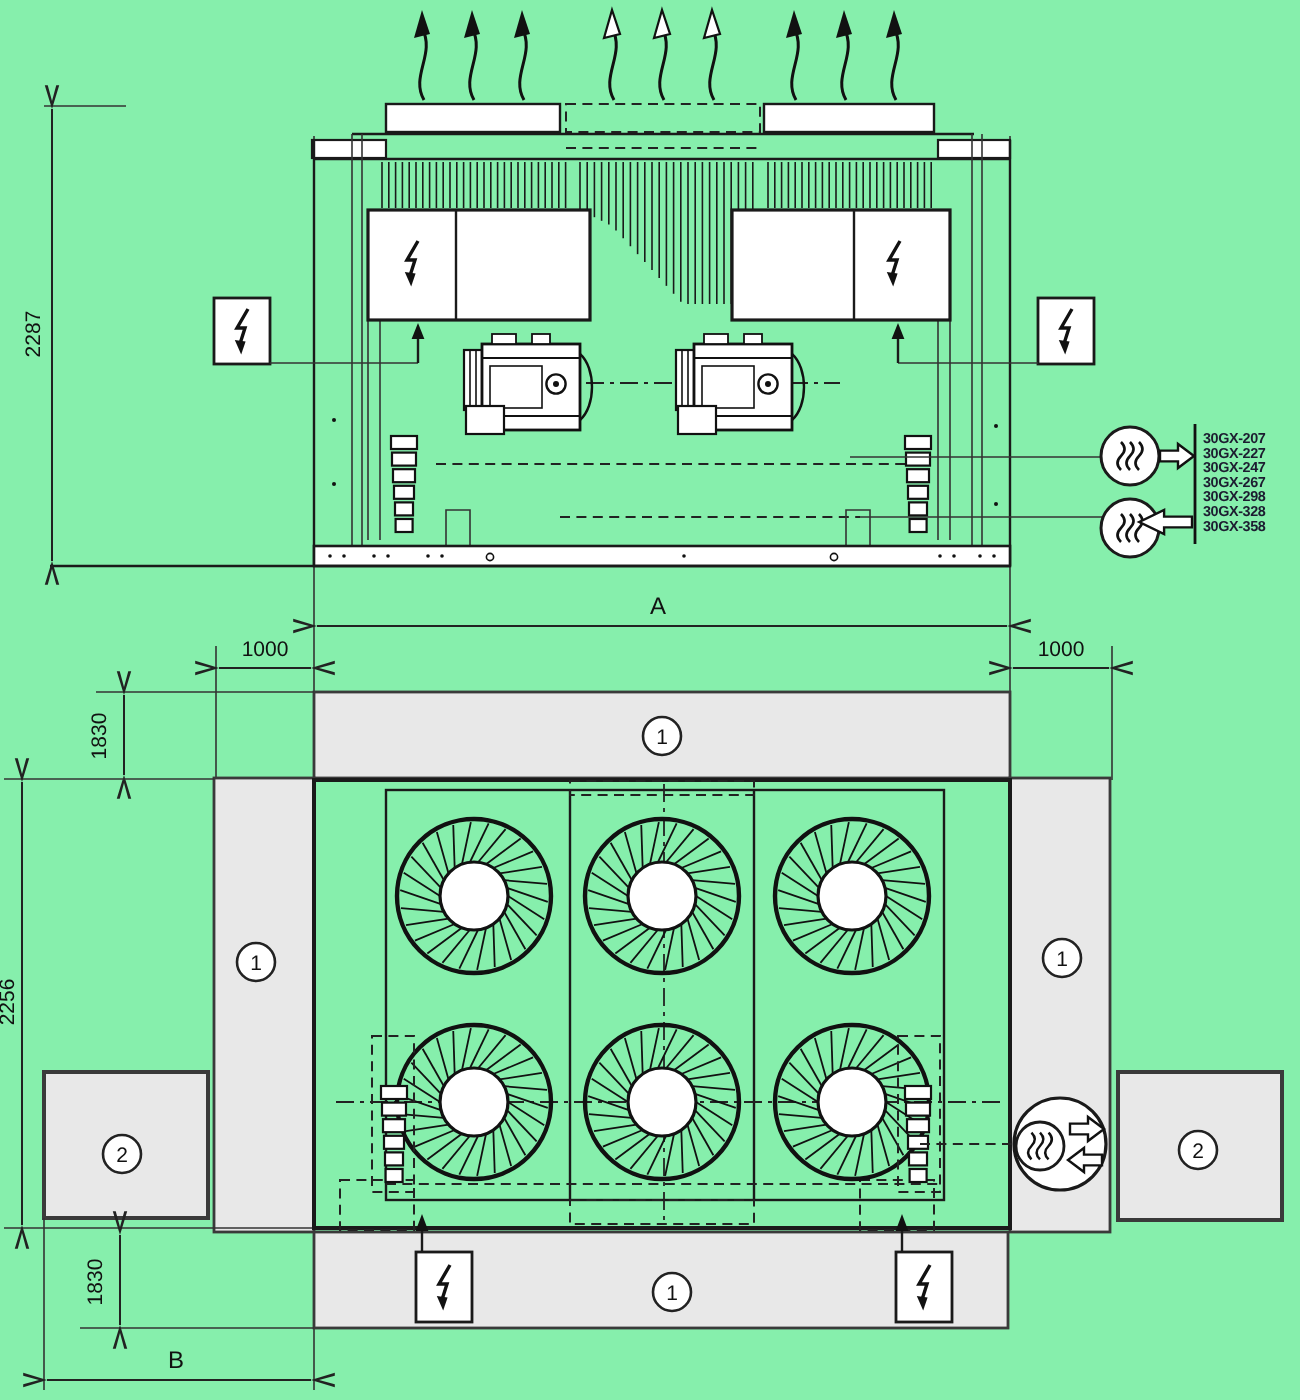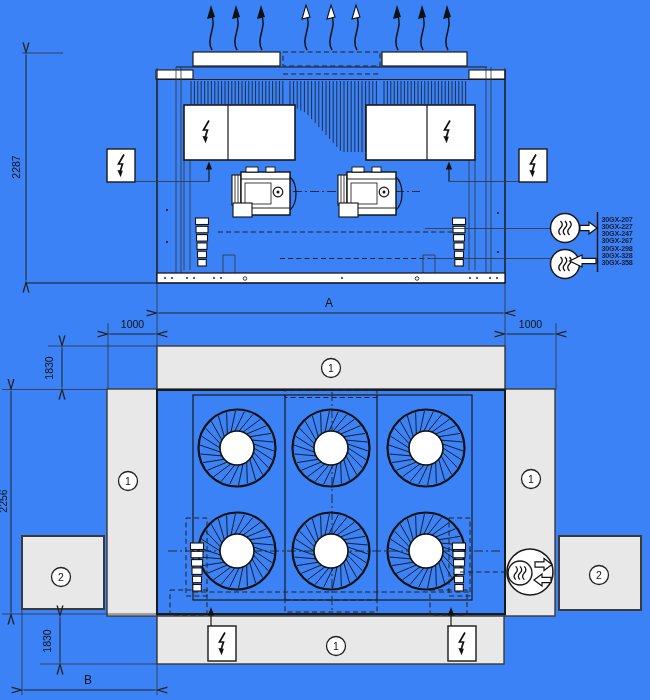--- a/index.html
+++ b/index.html
@@ -1,16 +1,16 @@
 <!DOCTYPE html>
 <html><head>
 <meta charset="utf-8">
 <style>
   html,body{margin:0;padding:0;background:#fff}
-  .canvas{position:relative;width:650px;height:700px;background:#3b82f6;overflow:hidden}
+  .canvas{position:relative;width:650px;height:700px;background:#86efac;overflow:hidden}
   svg{display:block}
   text{font-family:"Liberation Sans","DejaVu Sans",sans-serif;fill:#111}
   .dim{stroke:#222;stroke-width:1;fill:none}
   .thin{stroke:#333;stroke-width:0.8;fill:none}
   .med{stroke:#1a1a1a;stroke-width:1.2;fill:none}
   .thick{stroke:#1a1a1a;stroke-width:2;fill:none}
   .wfill{fill:#fff;stroke:#1a1a1a}
   .dash{stroke:#222;stroke-width:1;stroke-dasharray:5 3.2;fill:none}
   .dashdot{stroke:#222;stroke-width:0.9;stroke-dasharray:9 3 2 3;fill:none}
   .band{fill:#e8e8e8;stroke:#3a3a3a;stroke-width:1.4}

